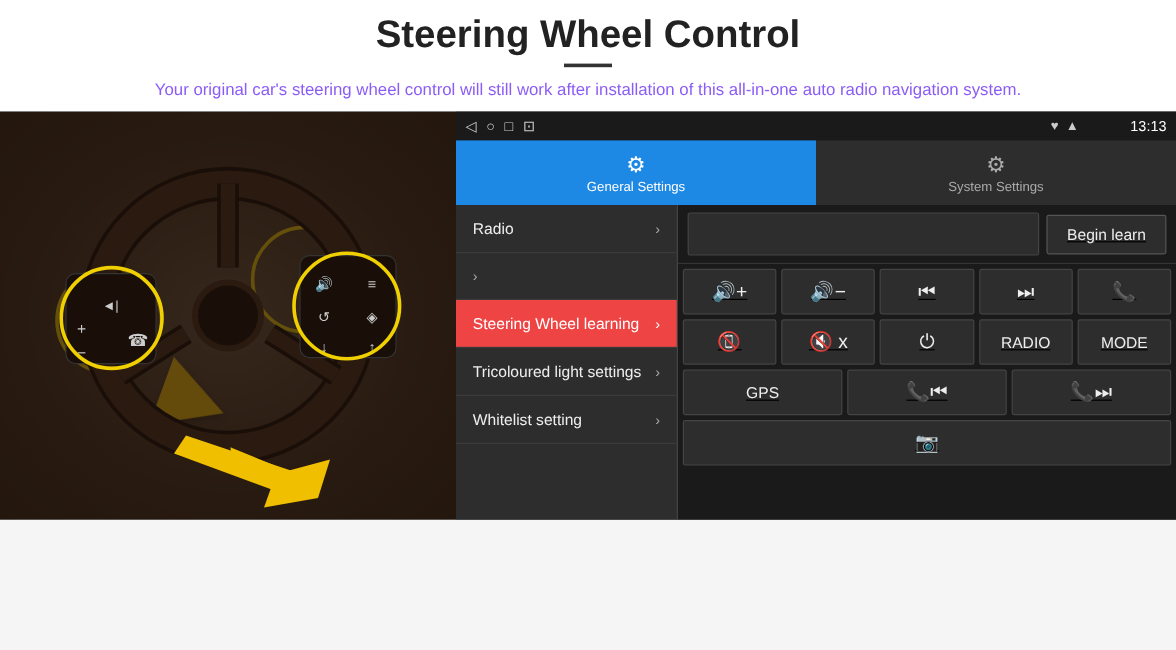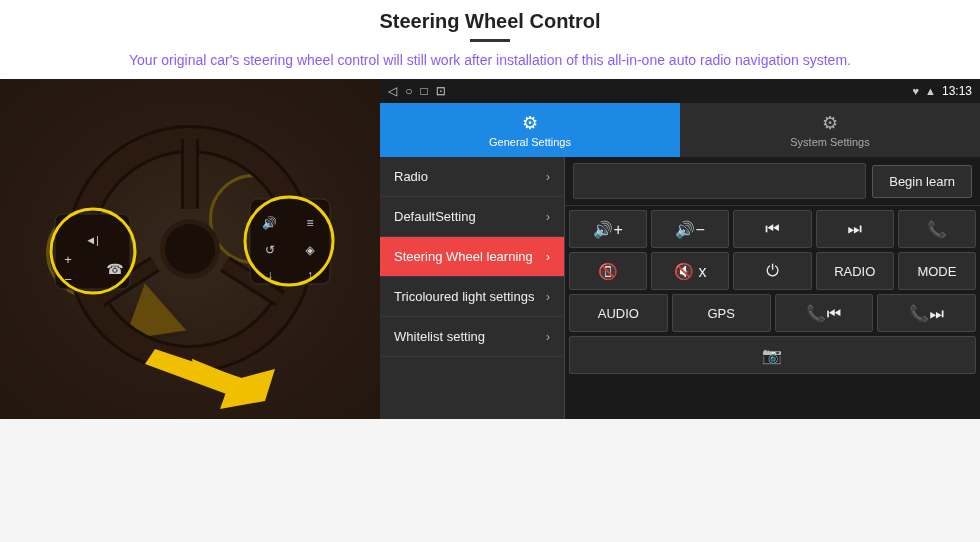--- a/index.html
+++ b/index.html
@@ -11,21 +11,21 @@
       overflow: hidden;
     }
 
     
     .top-section {
       background: #fff;
       text-align: center;
       padding: 10px 40px 8px;
     }
     .main-title {
-      font-size: 20px;
+      font-size: 32px;
       font-weight: 900;
       color: #222;
       margin-bottom: 6px;
     }
     .title-divider {
       width: 40px;
       height: 3px;
       background: #333;
       margin: 0 auto 8px;
     }
@@ -194,20 +194,21 @@
     .menu-item.active .chevron {
       color: #fff;
     }
 
     
     .right-panel {
       flex: 1;
       background: #1a1a1a;
       display: flex;
       flex-direction: column;
+      text-decoration: underline;
     }
 
     
     .begin-learn-row {
       display: flex;
       align-items: center;
       padding: 6px 8px;
       border-bottom: 1px solid #333;
     }
     .empty-box {
@@ -325,21 +326,21 @@
     <div class="status-bar">
       <div class="status-bar-left">
         <span class="status-icon">◁</span>
         <span class="status-icon">○</span>
         <span class="status-icon">□</span>
         <span class="status-icon">⊡</span>
       </div>
       <div class="status-bar-right">
         <span style="color:#ccc;font-size:11px;">♥</span>
         <span style="color:#ccc;font-size:11px;">▲</span>
-        <span style="color:#fff;font-size:12px;">13:13</span>
+        <span style="color:#fff;font-size:12px;margin-left:37px;">13:13</span>
       </div>
     </div>
 
     <div class="tab-bar">
       <div class="tab-active">
         <span class="tab-icon">⚙</span>
         <span>General Settings</span>
       </div>
       <div class="tab-inactive">
         <span class="tab-icon">⚙</span>
@@ -348,21 +349,20 @@
     </div>
 
     <div class="content-area">
 
       <div class="menu-list">
         <div class="menu-item">
           <span class="menu-item-text">Radio</span>
           <span class="chevron">›</span>
         </div>
         <div class="menu-item">
-          <span class="menu-item-text">DefaultSetting</span>
           <span class="chevron">›</span>
         </div>
         <div class="menu-item active">
           <span class="menu-item-text">Steering Wheel learning</span>
           <span class="chevron">›</span>
         </div>
         <div class="menu-item">
           <span class="menu-item-text">Tricoloured light settings</span>
           <span class="chevron">›</span>
         </div>
@@ -391,21 +391,20 @@
 
           <div class="ctrl-row">
             <div class="ctrl-btn icon-btn">📵</div>
             <div class="ctrl-btn icon-btn">🔇 x</div>
             <div class="ctrl-btn icon-btn">⏻</div>
             <div class="ctrl-btn">RADIO</div>
             <div class="ctrl-btn">MODE</div>
           </div>
 
           <div class="ctrl-row">
-            <div class="ctrl-btn">AUDIO</div>
             <div class="ctrl-btn">GPS</div>
             <div class="ctrl-btn icon-btn">📞⏮</div>
             <div class="ctrl-btn icon-btn">📞⏭</div>
           </div>
 
           <div class="ctrl-row">
             <div class="ctrl-btn icon-btn">📷</div>
           </div>
 
         </div>

